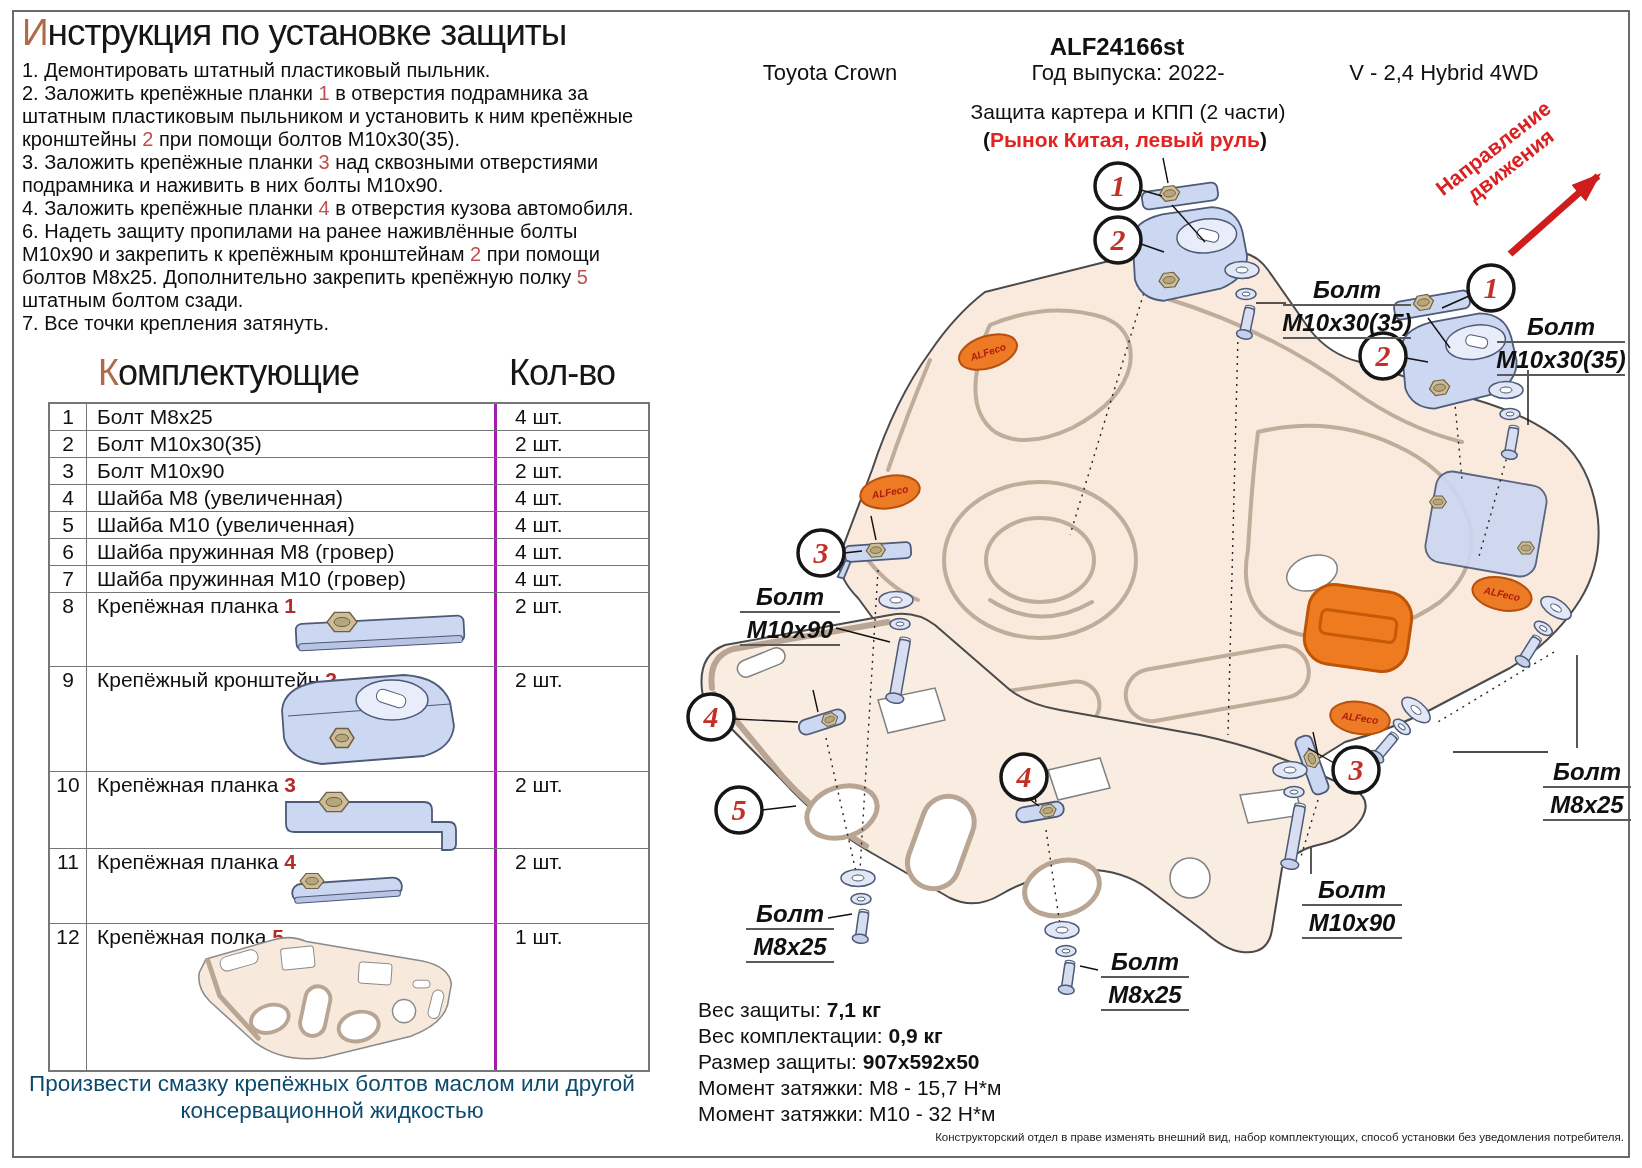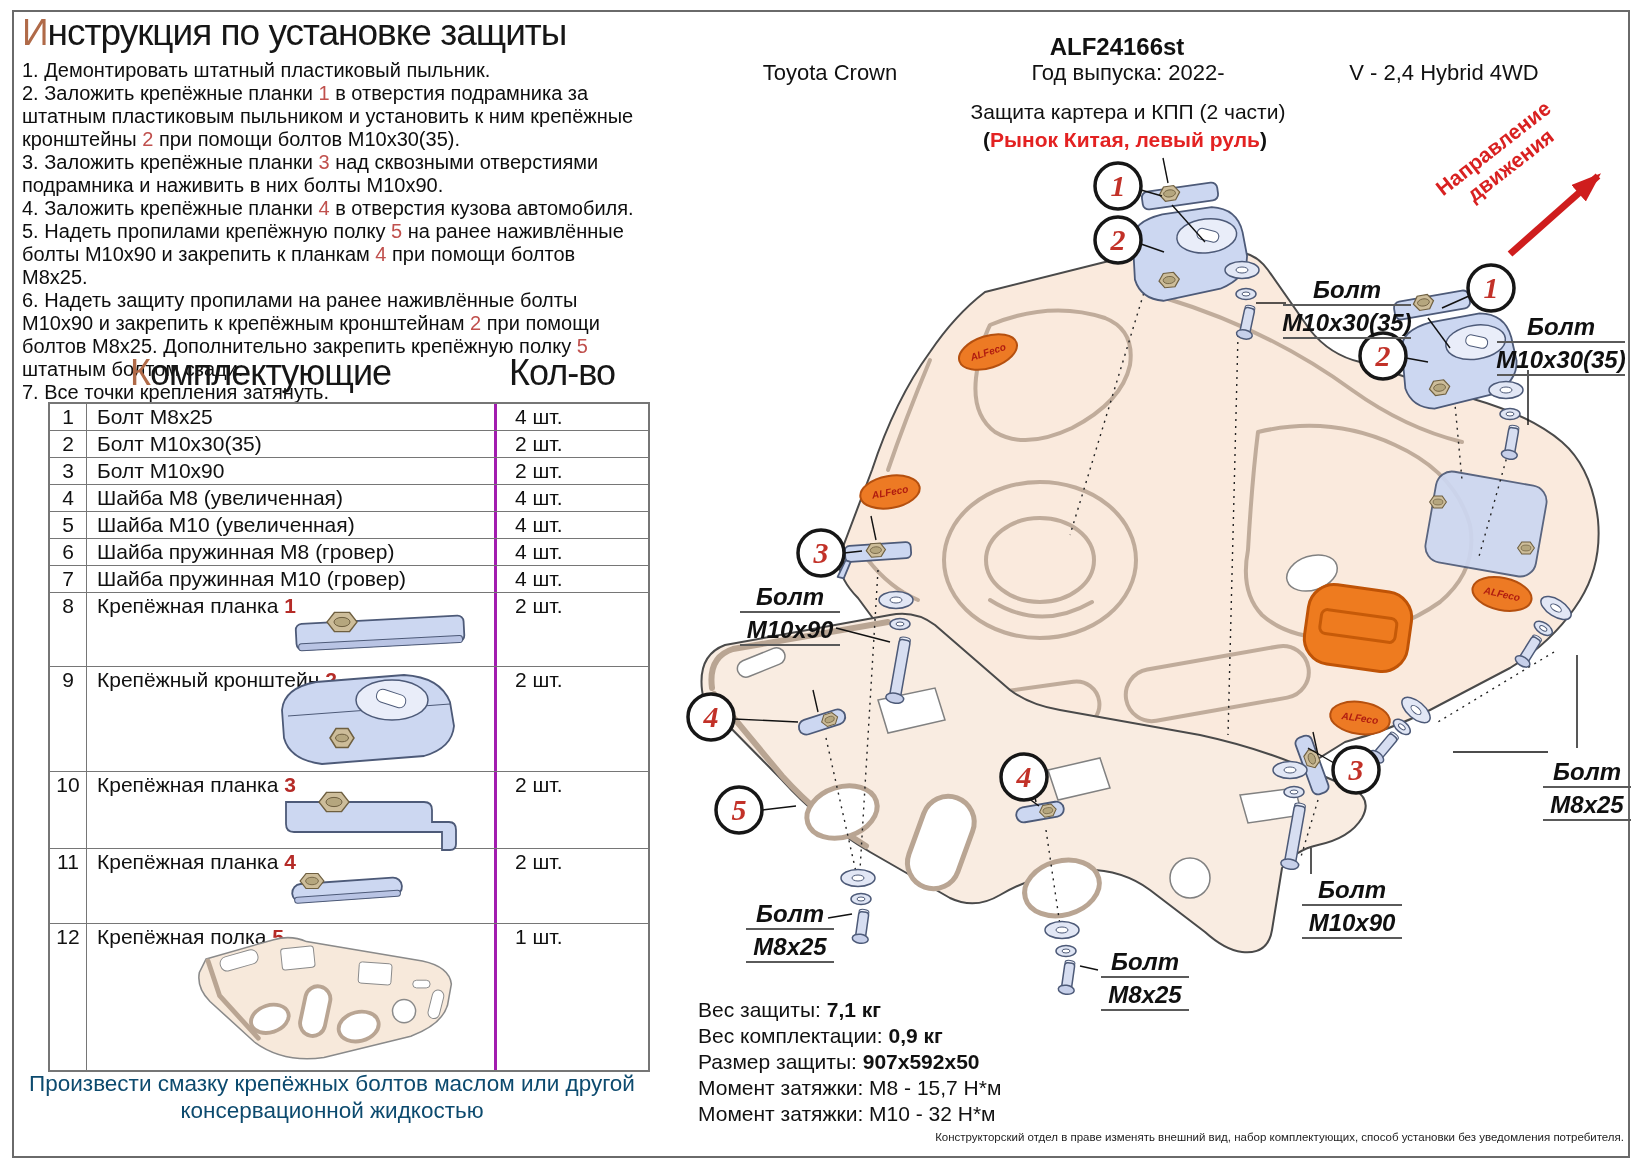--- a/index.html
+++ b/index.html
@@ -5,21 +5,21 @@
   html,body{margin:0;padding:0;background:#e8e8e8;}
   .page{position:relative;width:1642px;height:1168px;background:#ffffff;
         font-family:"Liberation Sans",sans-serif;color:#111;overflow:hidden;margin:0 auto;}
   .frame{position:absolute;left:12px;top:10px;width:1614px;height:1144px;border:2px solid #6a6a6a;}
 
   
   .title{position:absolute;left:22px;top:12px;font-size:37px;letter-spacing:-1px;color:#161616;white-space:nowrap;}
   .title .initial{color:#b06a48;}
   .instructions{position:absolute;left:22px;top:59px;width:620px;font-size:20px;line-height:23px;color:#0e0e0e;}
   .ref{color:#c0504d;}
-  .parts-title{position:absolute;left:98px;top:352px;font-size:36px;letter-spacing:-1px;color:#161616;margin-left:32px;}
+  .parts-title{position:absolute;left:98px;top:352px;font-size:36px;letter-spacing:-1px;color:#161616;}
   .parts-title .initial{color:#b06a48;}
   .qty-title{position:absolute;left:497px;top:352px;width:130px;text-align:center;font-size:36px;letter-spacing:-1px;color:#161616;}
   .tbl{position:absolute;left:48px;top:402px;width:602px;border:2px solid #767676;box-sizing:border-box;}
   .trow{display:flex;border-bottom:1px solid #767676;box-sizing:border-box;font-size:21px;}
   .trow:last-child{border-bottom:none;}
   .c-num{width:37px;border-right:1px solid #767676;text-align:center;padding-top:1px;box-sizing:border-box;}
   .c-name{width:410px;border-right:3px solid #a21caf;padding:1px 0 0 10px;box-sizing:border-box;position:relative;}
   .c-qty{flex:1;padding:1px 0 0 18px;box-sizing:border-box;}
   .tref{color:#b52b27;font-weight:bold;}
   .pimg{position:absolute;}
@@ -350,21 +350,20 @@
       <line class="dirarrow" x1="1510" y1="254" x2="1598" y2="176" marker-end="url(#ah)"></line>
     </g>
   </svg>
 
   <div class="title"><span class="initial">И</span><span>нструкция по установке защиты</span></div>
   <div class="instructions">
       <div><span>1. Демонтировать штатный пластиковый пыльник.</span></div>
       <div><span>2. Заложить крепёжные планки </span><span class="ref">1</span><span> в отверстия подрамника за штатным пластиковым пыльником и установить к ним крепёжные кронштейны </span><span class="ref">2</span><span> при помощи болтов М10х30(35).</span></div>
       <div><span>3. Заложить крепёжные планки </span><span class="ref">3</span><span> над сквозными отверстиями подрамника и наживить в них болты М10х90.</span></div>
       <div><span>4. Заложить крепёжные планки </span><span class="ref">4</span><span> в отверстия кузова автомобиля.</span></div>
-      <div><span>5. Надеть пропилами крепёжную полку </span><span class="ref">5</span><span> на ранее наживлённые болты М10х90 и закрепить к планкам </span><span class="ref">4</span><span> при помощи болтов М8х25.</span></div>
       <div><span>6. Надеть защиту пропилами на ранее наживлённые болты М10х90 и закрепить к крепёжным кронштейнам </span><span class="ref">2</span><span> при помощи болтов М8х25. Дополнительно закрепить крепёжную полку </span><span class="ref">5</span><span> штатным болтом сзади.</span></div>
       <div><span>7. Все точки крепления затянуть.</span></div>
     </div>
 
   <div class="parts-title"><span class="initial">К</span><span>омплектующие</span></div>
   <div class="qty-title">Кол-во</div>
   <div class="tbl">
       <div class="trow" style="height: 27px;">
         <div class="c-num">1</div>
         <div class="c-name"><span>Болт М8х25</span></div>

